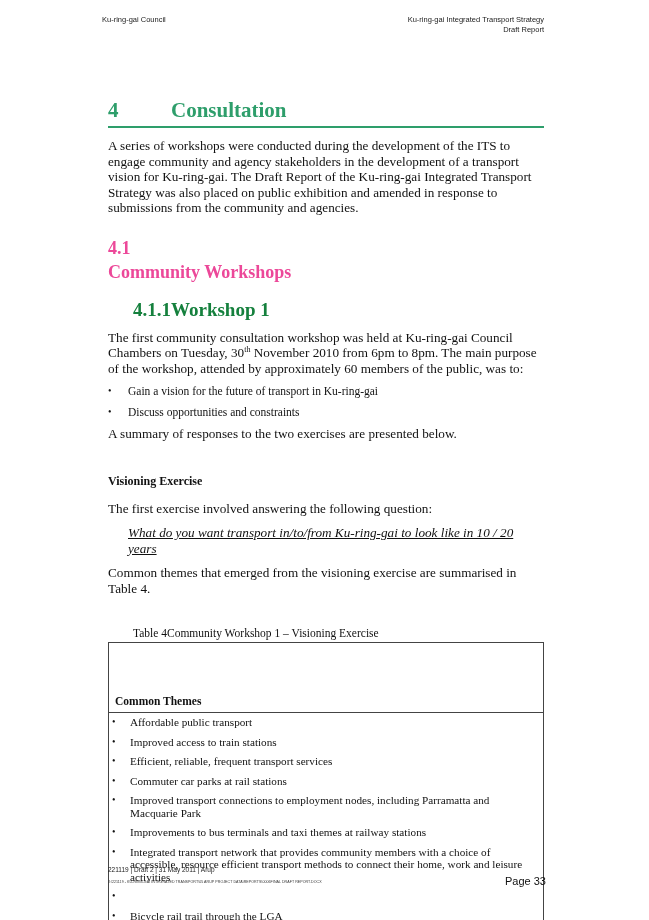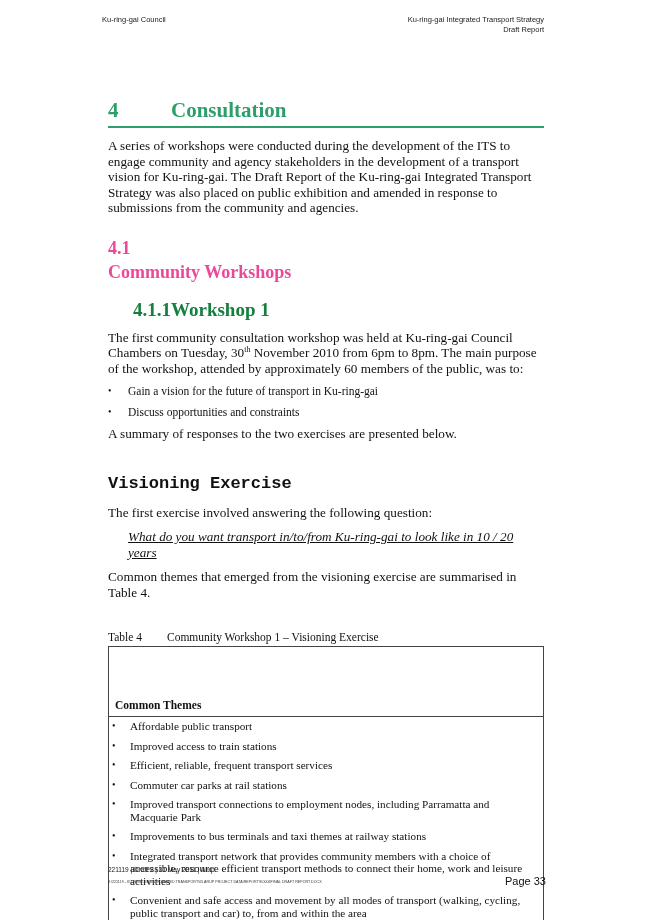--- a/index.html
+++ b/index.html
@@ -13,23 +13,23 @@
   .h1 .num { width: 63px; }
   .p { font-size: 13.2px; line-height: 15.5px; margin: 10px 0 0 0; }
   .h2 { display: flex; font-weight: bold; font-size: 18px; color: #ec4899; margin-top: 20px; line-height: 24px; flex-direction: column; }
   .h2 .num { width: 63px; }
   .h3 { display: flex; font-weight: bold; font-size: 19px; color: #15803d; margin-top: 16px; line-height: 20px; text-align: right; }
   .h3 .num { width: 63px; }
   sup { font-size: 8px; line-height: 0; }
   ul.bul { list-style: none; margin: 8px 0 0 0; padding: 0; }
   ul.bul li { display: flex; font-size: 11.5px; line-height: 14px; margin-bottom: 7px; }
   ul.bul li .dot { width: 20px; flex: none; font-size: 10px; }
-  .bold-h { font-weight: bold; font-size: 17px; margin-top: 32px; font-family: Liberation Mono, monospace; }
+  .bold-h { font-weight: bold; font-size: 12px; margin-top: 32px; }
   .quote { font-style: italic; font-size: 13.2px; line-height: 15.5px; margin: 9px 0 0 20px; text-decoration: underline; }
-  .caption { display: flex; font-size: 11.5px; margin-top: 30px; line-height: 14px; }
+  .caption { display: flex; font-size: 11.5px; margin-top: 30px; line-height: 14px; text-align: right; }
   .caption .lbl { width: 59px; }
   .tbl { margin-top: 2px; border: 1px solid #444; border-bottom: none; }
   .tbl .th { font-weight: bold; font-size: 11.5px; padding: 3px 6px 4px 6px; border-bottom: 1px solid #444; line-height: 14px; margin-top: 48px; }
   .tbl .row { display: flex; font-size: 11.2px; line-height: 12.5px; padding: 3px 6px 4px 0; }
   .tbl .row .dot { width: 21px; flex: none; text-align: right; padding-right: 0; font-size: 10px; }
   .tbl .row .dot span { display: inline-block; width: 18px; text-align: left; padding-left: 3px; }
   .ftr1 { position: absolute; left: 108px; top: 866px; font-family: "Liberation Sans", sans-serif; font-size: 6.5px; color: #222; }
   .ftr2 { position: absolute; left: 108px; top: 880px; font-family: "Liberation Sans", sans-serif; font-size: 3.6px; color: #333; letter-spacing: 0.05px; }
   .pg { position: absolute; left: 505px; top: 875px; font-family: "Liberation Sans", sans-serif; font-size: 11px; color: #111; }
 </style>
@@ -109,21 +109,20 @@
     <div class="row">
         <span class="dot"><span>•</span></span>
         <span>Improvements to bus terminals and taxi themes at railway stations</span>
       </div>
     <div class="row">
         <span class="dot"><span>•</span></span>
         <span>Integrated transport network that provides community members with a choice of accessible, resource efficient transport methods to connect their home, work and leisure activities</span>
       </div>
     <div class="row">
         <span class="dot"><span>•</span></span>
-        <span>Convenient and safe access and movement by all modes of transport (walking, cycling, public transport and car) to, from and within the area</span>
       </div>
     <div class="row">
         <span class="dot"><span>•</span></span>
         <span>Bicycle rail trail through the LGA</span>
       </div>
     <div class="row">
         <span class="dot"><span>•</span></span>
         <span>Education and information to maximise use of alternatives to private car use</span>
       </div>
   </div>

